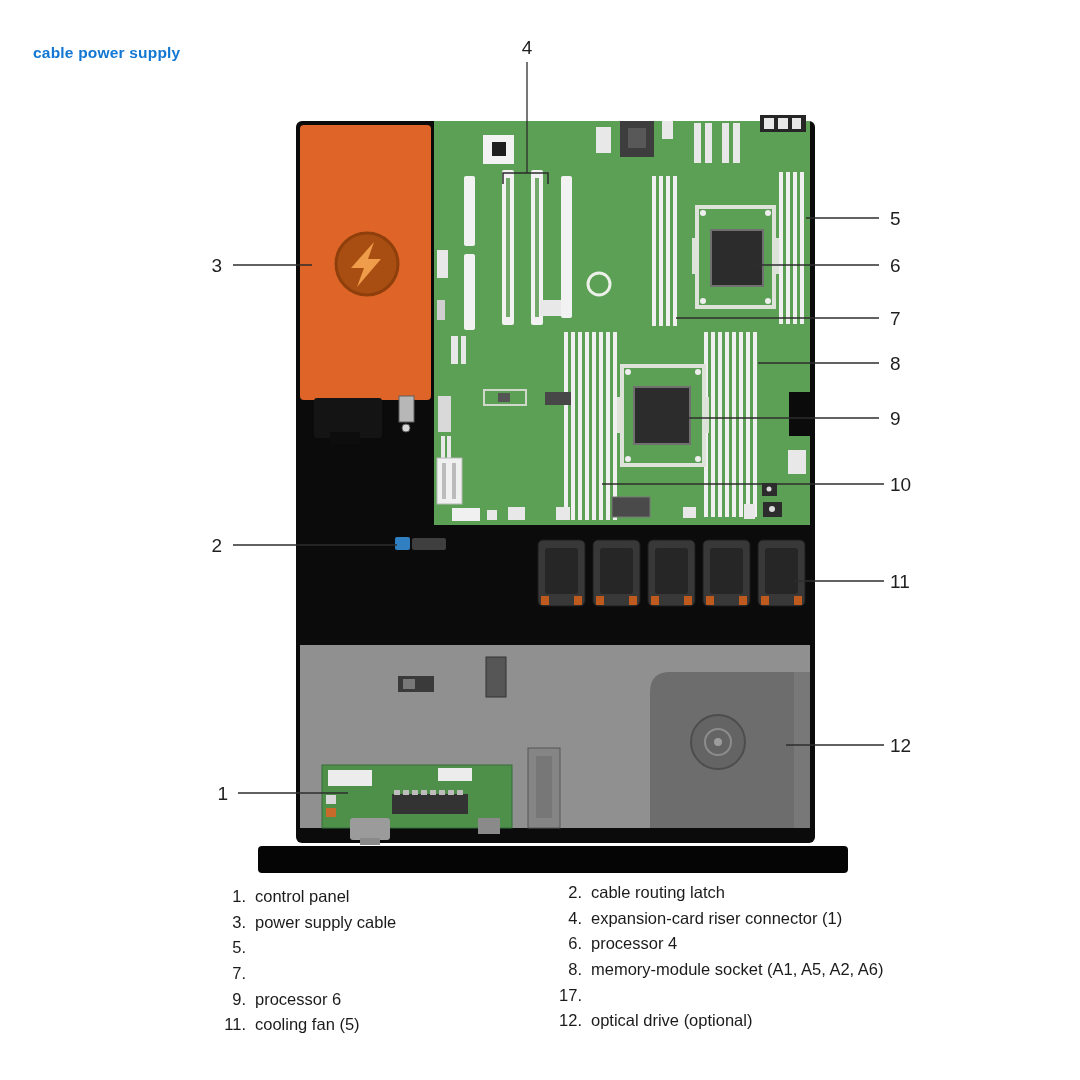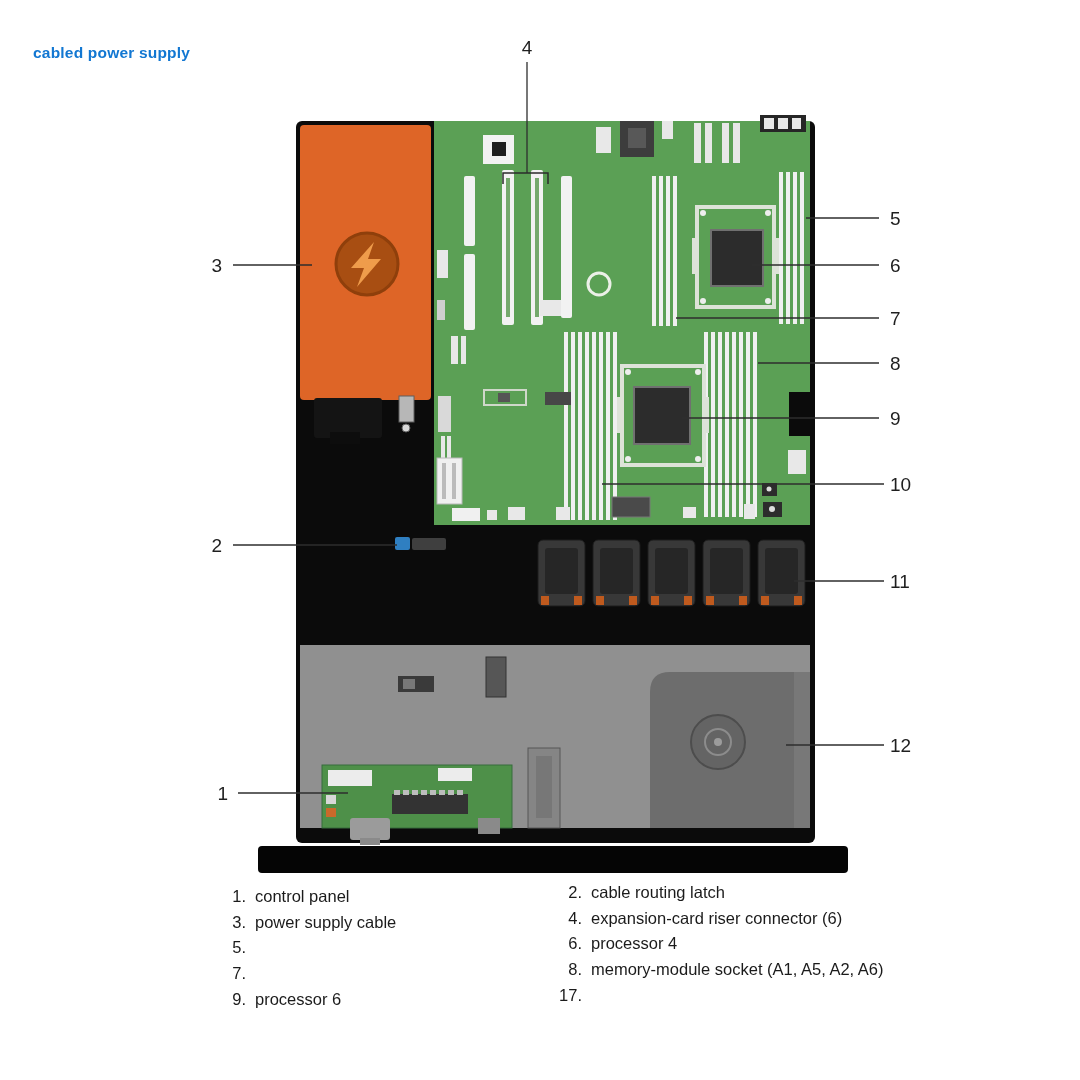--- a/index.html
+++ b/index.html
@@ -14,21 +14,21 @@
   .legend-col.right { left:552px; top:880px; }
   .legend-row { display:flex; height:25.7px; line-height:25.7px; white-space:nowrap; }
   .legend-num { width:28px; text-align:right; margin-right:9px; }
   .legend-col.right .legend-num { width:30px; }
 </style>
 </head>
 <body>
 
 <div class="page">
 
-  <div class="page-title">cabled power supply</div>
+  <div class="page-title">cable power supply</div>
 
   <svg class="diagram-svg" width="1080" height="1080" viewBox="0 0 1080 1080">
 
     <rect x="296" y="121" width="519" height="722" rx="6" fill="#0b0b0b"></rect>
 
     <rect x="258" y="846" width="590" height="27" rx="4" fill="#050505"></rect>
 
     <g>
       <rect x="300" y="125" width="131" height="275" rx="4" fill="#de6527"></rect>
       <circle cx="367" cy="264" r="31" fill="#a84e12" stroke="#8f3f0b" stroke-width="3"></circle>
@@ -284,37 +284,45 @@
       <div class="legend-row">
         <span class="legend-num">5.</span>
       </div>
       <div class="legend-row">
         <span class="legend-num">7.</span>
       </div>
       <div class="legend-row">
         <span class="legend-num">9.</span>
         <span class="legend-label">processor 6</span>
       </div>
+      <div class="legend-row">
+        <span class="legend-num">11.</span>
+        <span class="legend-label">cooling fan (5)</span>
+      </div>
     </div>
     <div class="legend-col right">
       <div class="legend-row">
         <span class="legend-num">2.</span>
         <span class="legend-label">cable routing latch</span>
       </div>
       <div class="legend-row">
         <span class="legend-num">4.</span>
-        <span class="legend-label">expansion-card riser connector (6)</span>
+        <span class="legend-label">expansion-card riser connector (1)</span>
       </div>
       <div class="legend-row">
         <span class="legend-num">6.</span>
         <span class="legend-label">processor 4</span>
       </div>
       <div class="legend-row">
         <span class="legend-num">8.</span>
         <span class="legend-label">memory-module socket (A1, A5, A2, A6)</span>
       </div>
       <div class="legend-row">
         <span class="legend-num">17.</span>
       </div>
+      <div class="legend-row">
+        <span class="legend-num">12.</span>
+        <span class="legend-label">optical drive (optional)</span>
+      </div>
     </div>
   </div>
 
 </div>
 
 </body></html>

